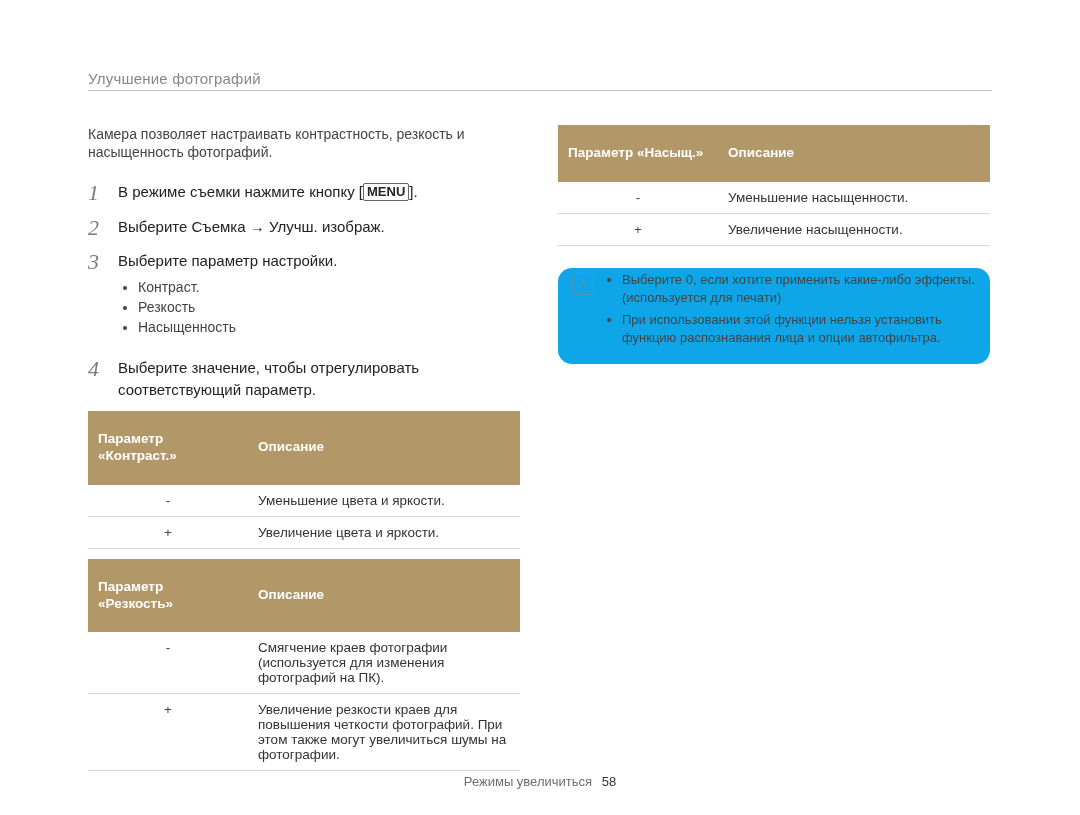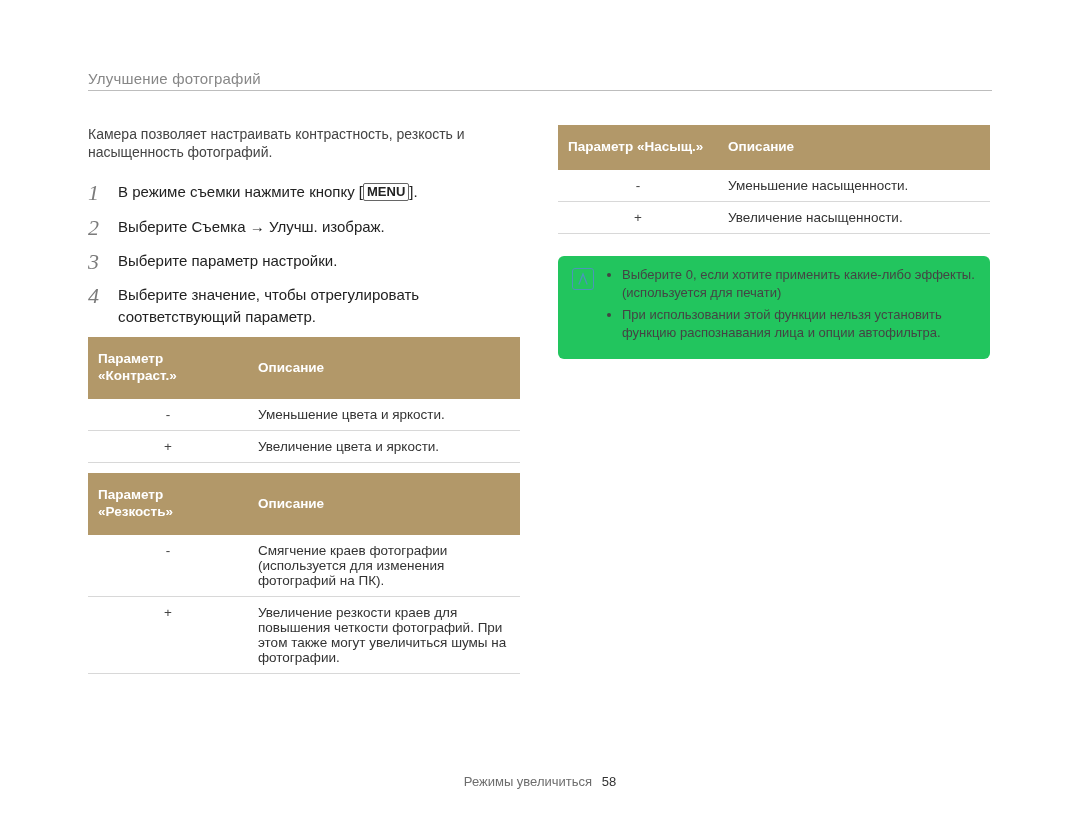--- a/index.html
+++ b/index.html
@@ -109,41 +109,41 @@
     width: 100%;
     border-collapse: collapse;
     margin-top: 10px;
     font-size: 13.5px;
   }
   table.param th {
     background: #b29869;
     color: #ffffff;
     font-weight: 700;
     text-align: left;
-    padding: 14px 10px;
+    padding: 20px 10px;
     line-height: 1.25;
   }
   table.param th:first-child {
     width: 140px;
   }
   table.param td {
     padding: 8px 10px;
     border-bottom: 1px solid #d8d8d8;
     vertical-align: top;
     color: #333;
   }
   table.param td:first-child {
     text-align: center;
     color: #444;
   }
   .notebox {
     margin-top: 22px;
-    background: #22c55e;
-    border-radius: 6px;
-    padding: 10px 14px 12px 14px;
+    background: #0ea5e9;
+    border-radius: 14px;
+    padding: 3px 14px 12px 14px;
     display: flex;
     gap: 12px;
   }
   .noteicon {
     flex: 0 0 22px;
     display: flex;
     justify-content: center;
     padding-top: 2px;
   }
   .noteicon-inner {
@@ -208,20 +208,25 @@
           <div class="step-num">2</div>
           <div class="step-body">
             <span>Выберите </span><span class="bold">Съемка → Улучш. изображ.</span>
           </div>
         </div>
 
         <div class="step">
           <div class="step-num">3</div>
           <div class="step-body">
             <span>Выберите параметр настройки.</span>
+            <ul class="sublist">
+              <li>Контраст.</li>
+              <li>Резкость</li>
+              <li>Насыщенность</li>
+            </ul>
           </div>
         </div>
 
         <div class="step">
           <div class="step-num">4</div>
           <div class="step-body">
             <span>Выберите значение, чтобы отрегулировать соответствующий параметр.</span>
           </div>
         </div>
 

